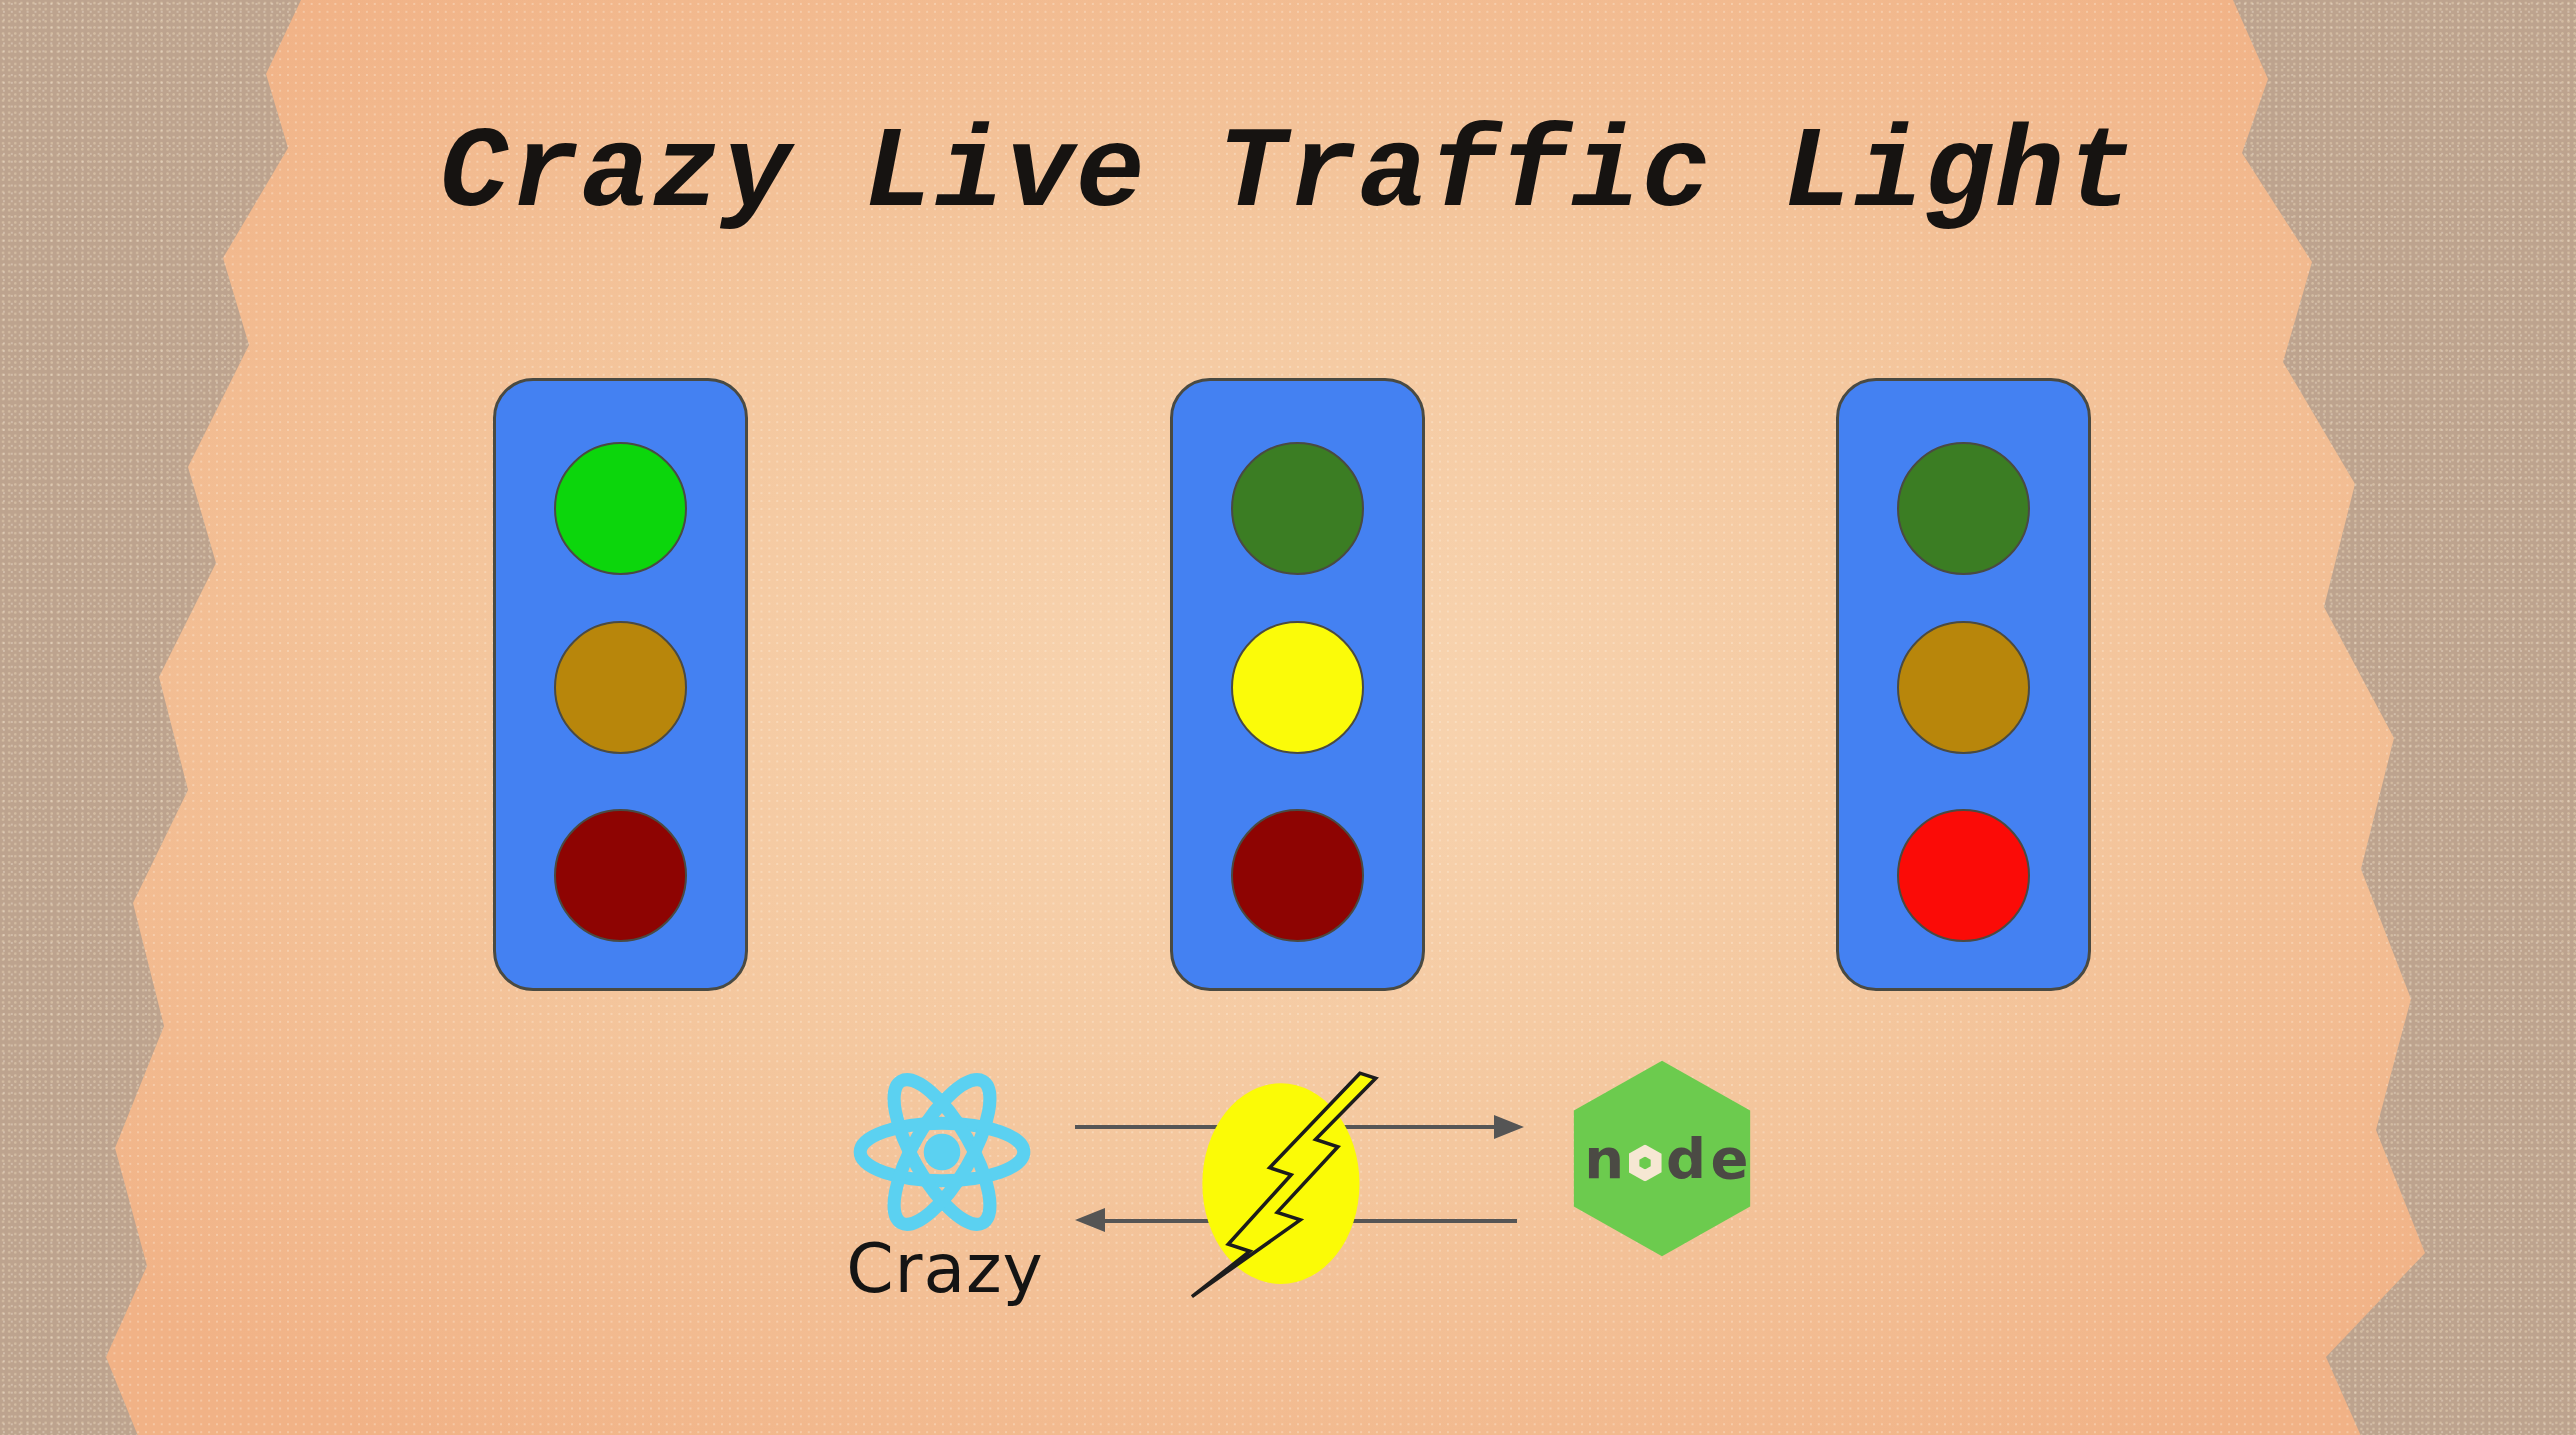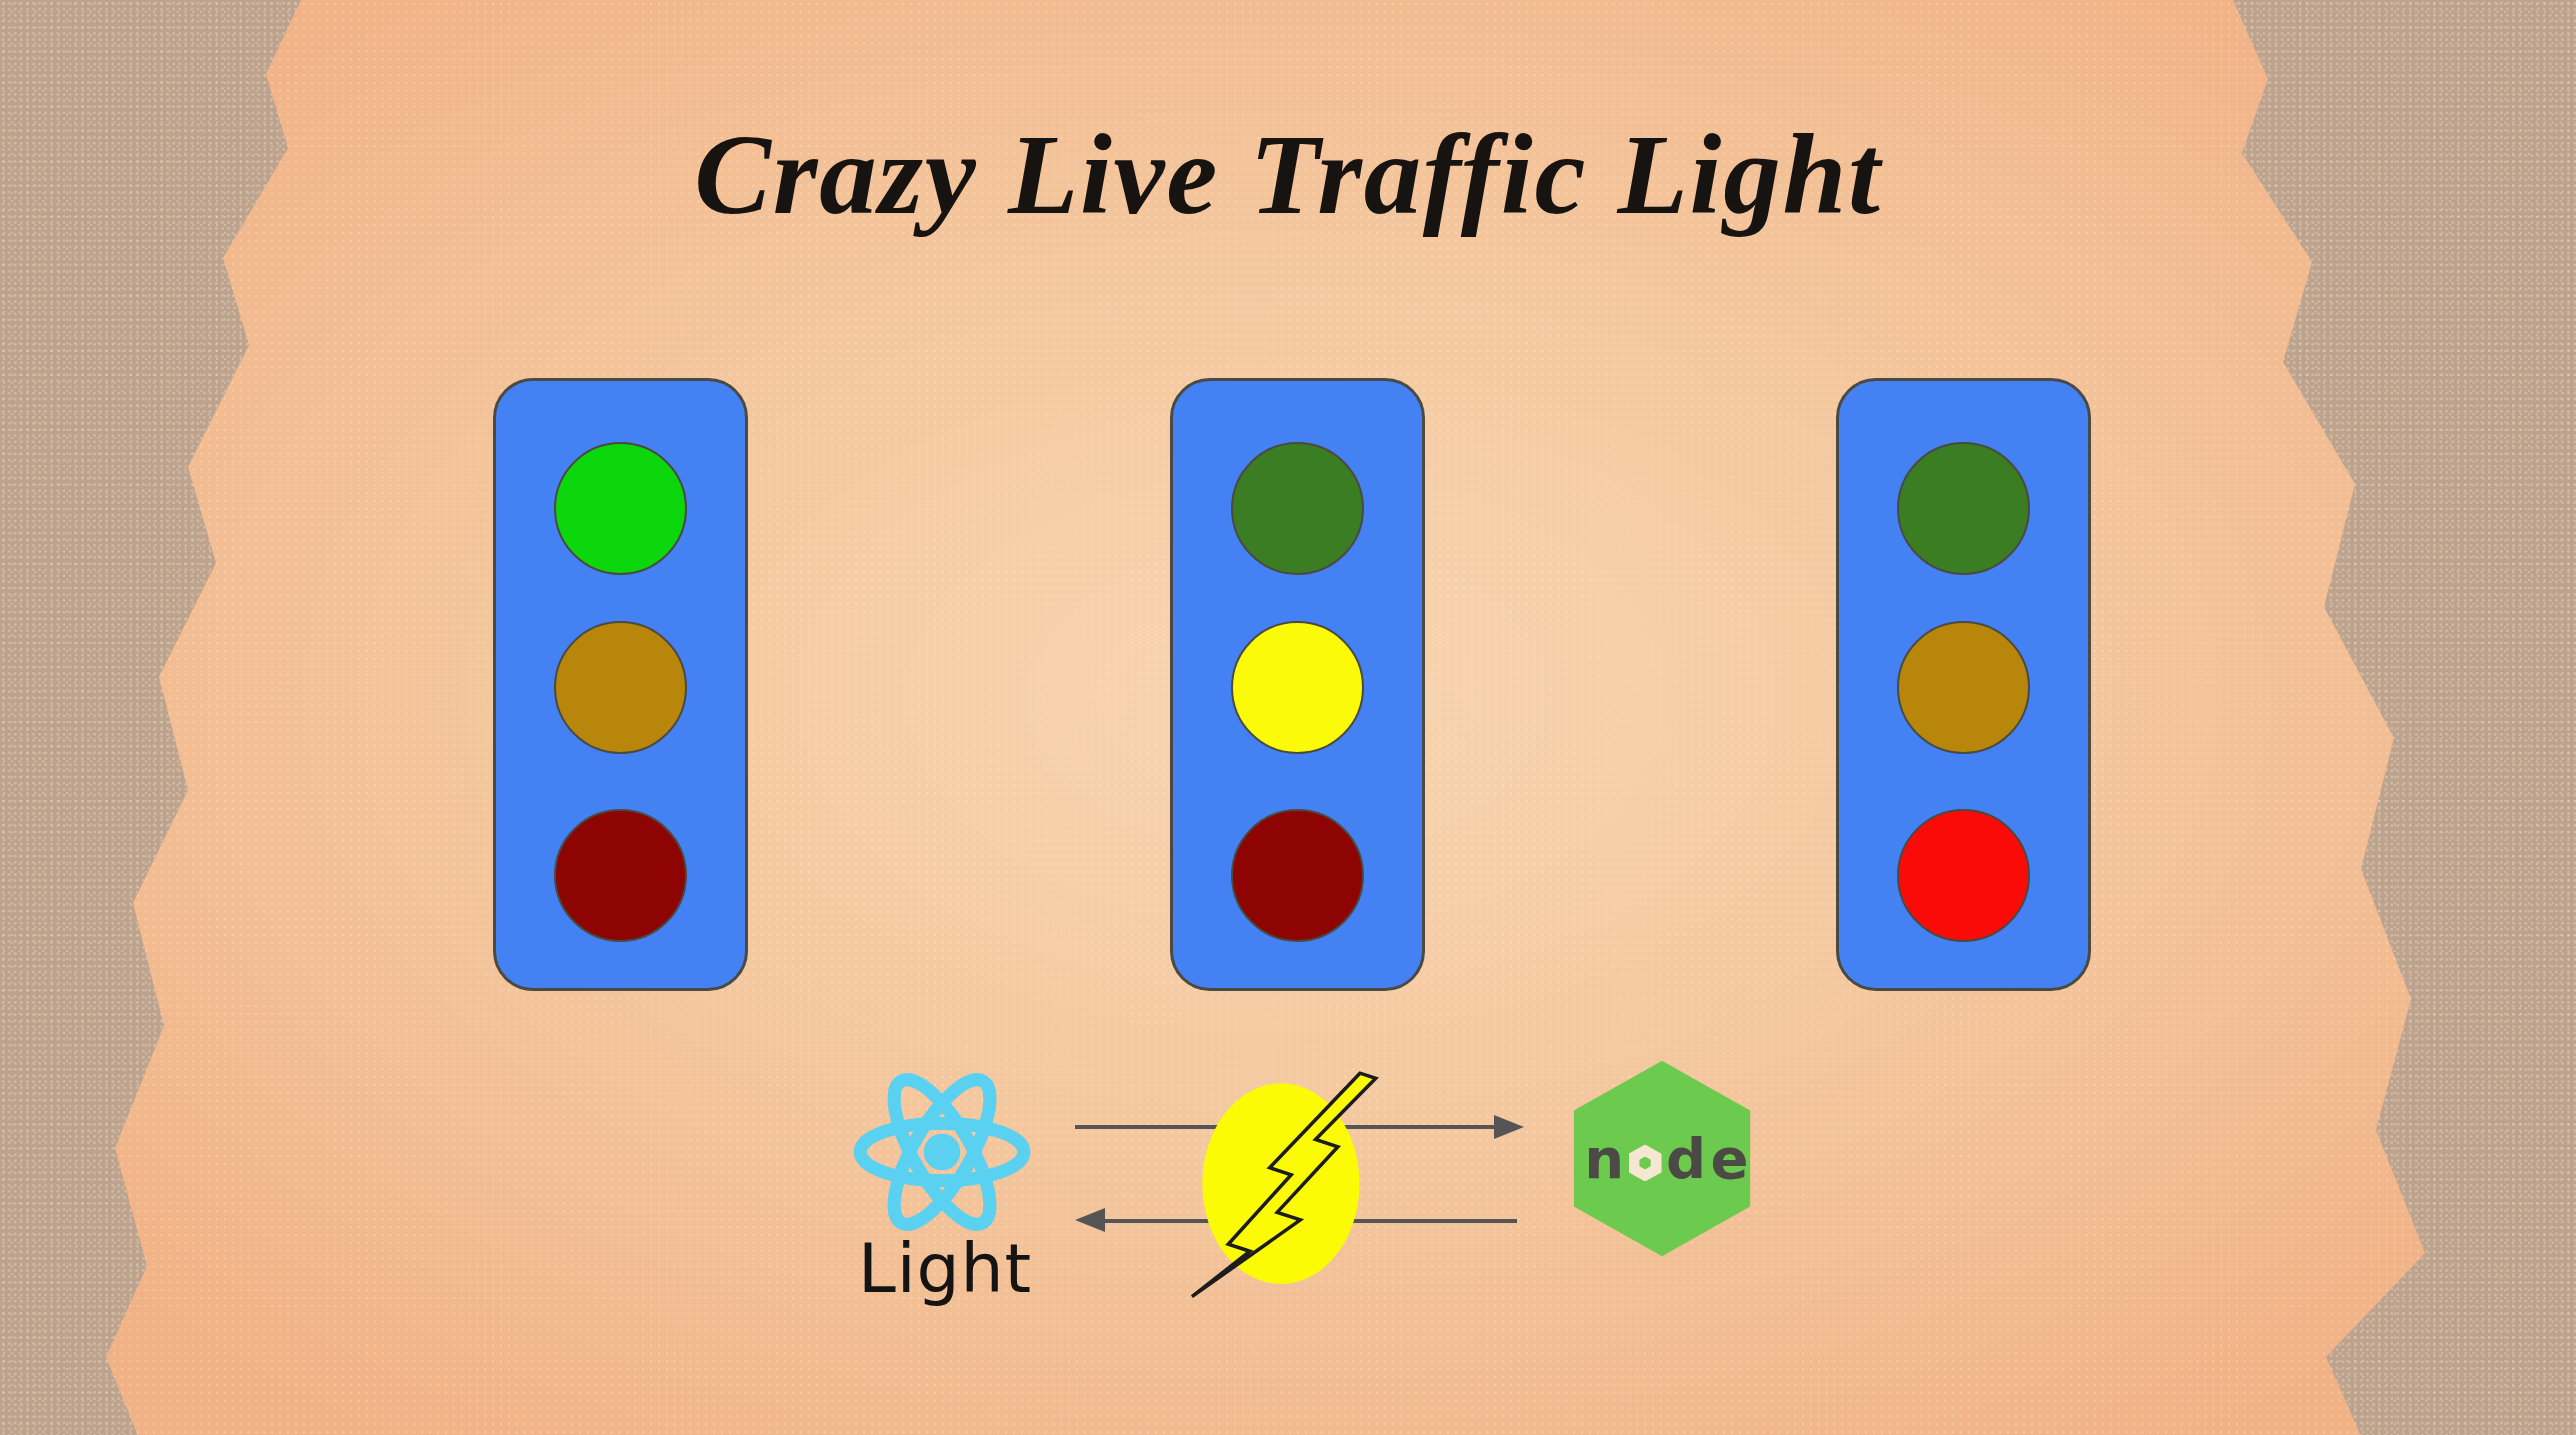--- a/index.html
+++ b/index.html
@@ -35,21 +35,21 @@
       188px 467px,216px 563px,159px 677px,188px 790px,133px 903px,164px 1026px,
       115px 1148px,147px 1266px,106px 1357px,138px 1436px,0 1436px);
   }
   .grunge-right{
     clip-path:polygon(100% 0,2233px 0,2268px 79px,2242px 153px,2312px 262px,
       2283px 362px,2355px 484px,2324px 607px,2394px 738px,2361px 869px,
       2411px 999px,2376px 1130px,2425px 1253px,2326px 1357px,2361px 1436px,100% 1436px);
   }
   .app-title{
     position:absolute;left:0;right:0;top:103px;text-align:center;
-    font-family:Liberation Serif, serif;font-style:italic;font-weight:700;
+    font-family:Liberation Mono, monospace;font-style:italic;font-weight:700;
     font-size:115px;line-height:1.25;color:var(--title-black);letter-spacing:1.7px;
   }
   .traffic-light{
     position:absolute;top:378px;width:255px;height:613px;
     background:var(--light-body-blue);
     border:3.5px solid var(--light-outline);border-radius:40px;box-sizing:border-box;
   }
   .traffic-light.pos-left{left:493px;}
   .traffic-light.pos-middle{left:1170px;}
   .traffic-light.pos-right{left:1836px;}
@@ -121,21 +121,21 @@
     <div class="bulb b1" style="background: rgb(184, 134, 11);"></div>
     <div class="bulb b2" style="background: rgb(251, 11, 7);"></div>
   </div>
 
   <svg class="react-logo" viewBox="-108 -95 216 190" xmlns="http://www.w3.org/2000/svg">
     <ellipse class="react-orbit" cx="0" cy="0" rx="94" ry="33"></ellipse>
     <ellipse class="react-orbit" cx="0" cy="0" rx="94" ry="33" transform="rotate(60)"></ellipse>
     <ellipse class="react-orbit" cx="0" cy="0" rx="94" ry="33" transform="rotate(120)"></ellipse>
     <circle class="react-nucleus" cx="0" cy="0" r="21"></circle>
   </svg>
-  <div class="react-label">Light</div>
+  <div class="react-label">Crazy</div>
 
   <div class="arrow-line to-node"></div>
   <div class="arrow-head to-node"></div>
   <div class="arrow-line to-react"></div>
   <div class="arrow-head to-react"></div>
 
   <svg class="lightning" viewBox="0 0 240 330" xmlns="http://www.w3.org/2000/svg">
     <ellipse class="bolt-ellipse" cx="105" cy="160" rx="90" ry="115"></ellipse>
     <g transform="rotate(18 115 165)">
       <polygon class="bolt-shape" points="151,15 86,150 112,150 68,248 94,248 47,318 138,196 110,196 153,103 126,103 170,15"></polygon>

